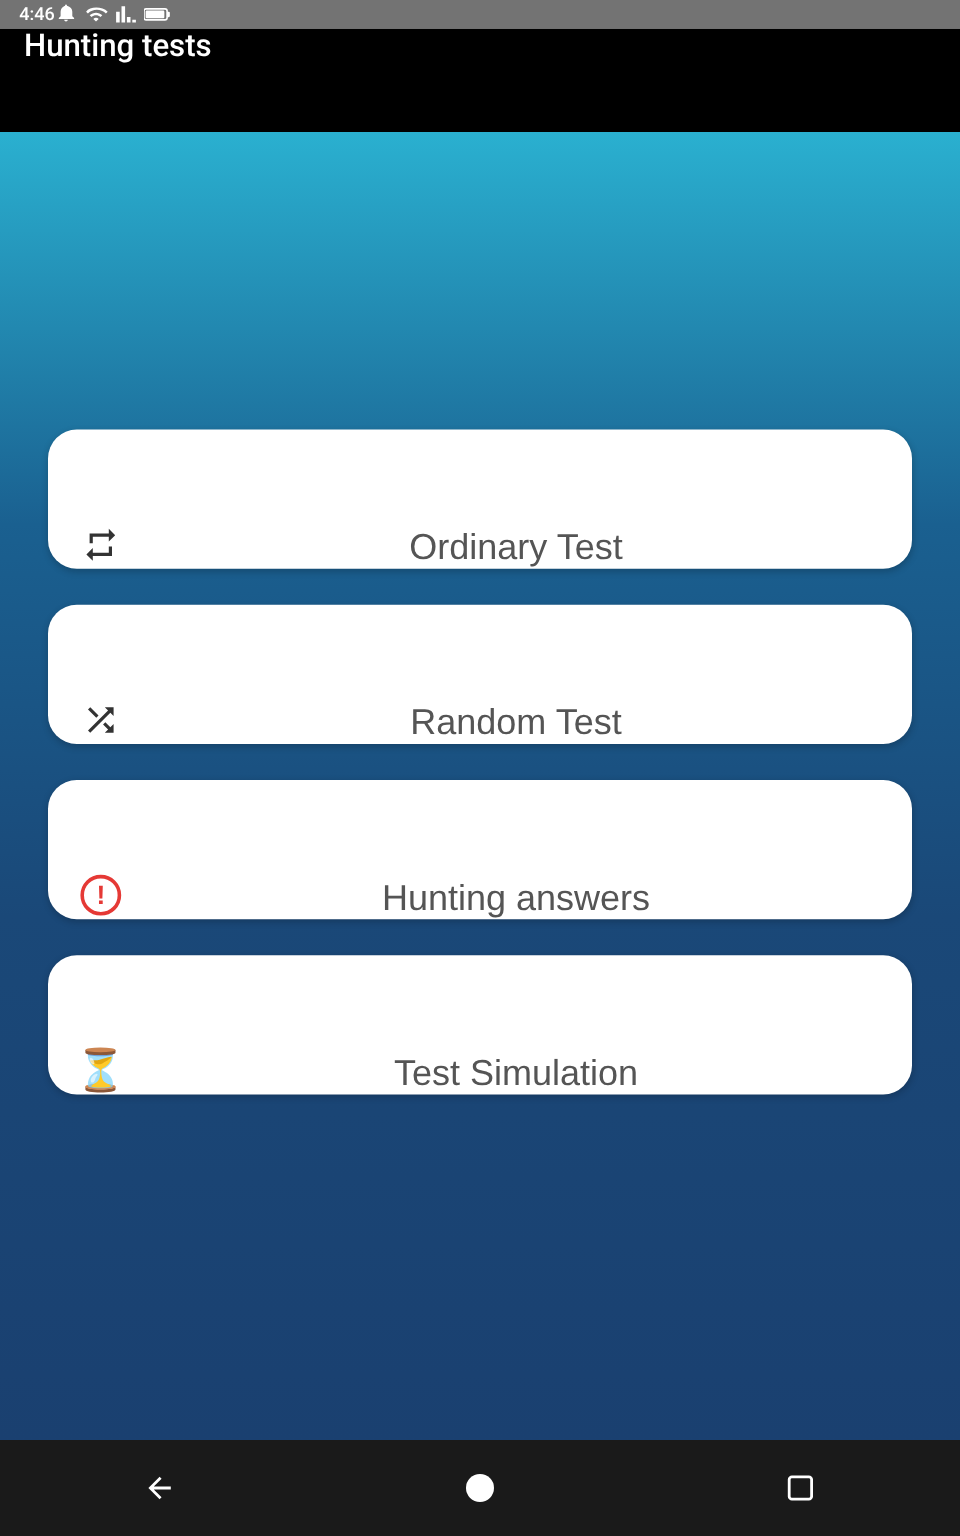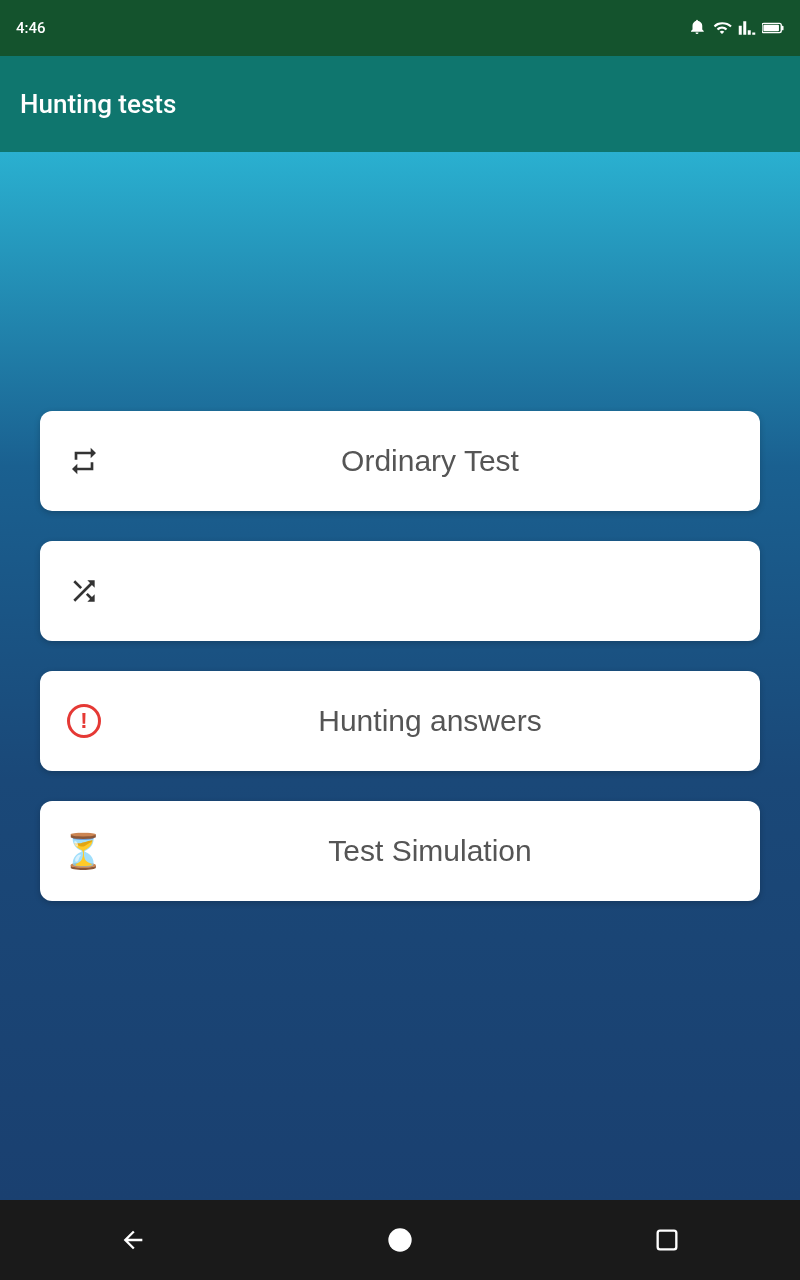--- a/index.html
+++ b/index.html
@@ -12,25 +12,25 @@
       width: 800px;
       height: 1280px;
       font-family: 'Roboto', Arial, sans-serif;
       overflow: hidden;
       display: flex;
       flex-direction: column;
     }
 
     
     .status-bar {
-      background-color: #14532d;
-      height: 56px;
-      display: flex;
-      align-items: center;
-      justify-content: space-between;
+      background-color: #737373;
+      height: 24px;
+      display: flex;
+      align-items: center;
+      justify-content: flex-start;
       padding: 0 16px;
       flex-shrink: 0;
     }
 
     .status-time {
       color: white;
       font-size: 15px;
       font-weight: 500;
     }
 
@@ -39,24 +39,24 @@
       align-items: center;
       gap: 6px;
     }
 
     .status-icons svg {
       fill: white;
     }
 
     
     .app-bar {
-      background-color: #0f766e;
-      height: 96px;
-      display: flex;
-      align-items: center;
+      background-color: #000000;
+      height: 86px;
+      display: flex;
+      align-items: flex-start;
       padding: 0 20px;
       flex-shrink: 0;
     }
 
     .app-title {
       color: white;
       font-size: 26px;
       font-weight: 500;
     }
 
@@ -67,26 +67,26 @@
       display: flex;
       flex-direction: column;
       align-items: center;
       justify-content: center;
       padding: 40px 40px 80px 40px;
       gap: 30px;
     }
 
     .menu-button {
       width: 720px;
-      height: 100px;
+      height: 116px;
       background-color: white;
       border: none;
-      border-radius: 12px;
-      display: flex;
-      align-items: center;
+      border-radius: 24px;
+      display: flex;
+      align-items: flex-end;
       padding: 0 24px;
       cursor: pointer;
       box-shadow: 0 2px 6px rgba(0,0,0,0.2);
       gap: 20px;
     }
 
     .menu-icon {
       width: 40px;
       height: 40px;
       display: flex;
@@ -184,20 +184,21 @@
     </div>
     <span class="menu-label">Ordinary Test</span>
   </button>
 
   <button class="menu-button">
     <div class="menu-icon">
       <svg width="36" height="32" viewBox="0 0 24 24" fill="#333">
         <path d="M10.59 9.17L5.41 4 4 5.41l5.17 5.17 1.42-1.41zM14.5 4l2.04 2.04L4 18.59 5.41 20 17.96 7.46 20 9.5V4h-5.5zm.33 9.41l-1.41 1.41 3.13 3.13L14.5 20H20v-5.5l-2.04 2.04-3.13-3.13z"></path>
       </svg>
     </div>
+    <span class="menu-label">Random Test</span>
   </button>
 
   <button class="menu-button">
     <div class="menu-icon">
       <div class="icon-alert">!</div>
     </div>
     <span class="menu-label">Hunting answers</span>
   </button>
 
   <button class="menu-button">

